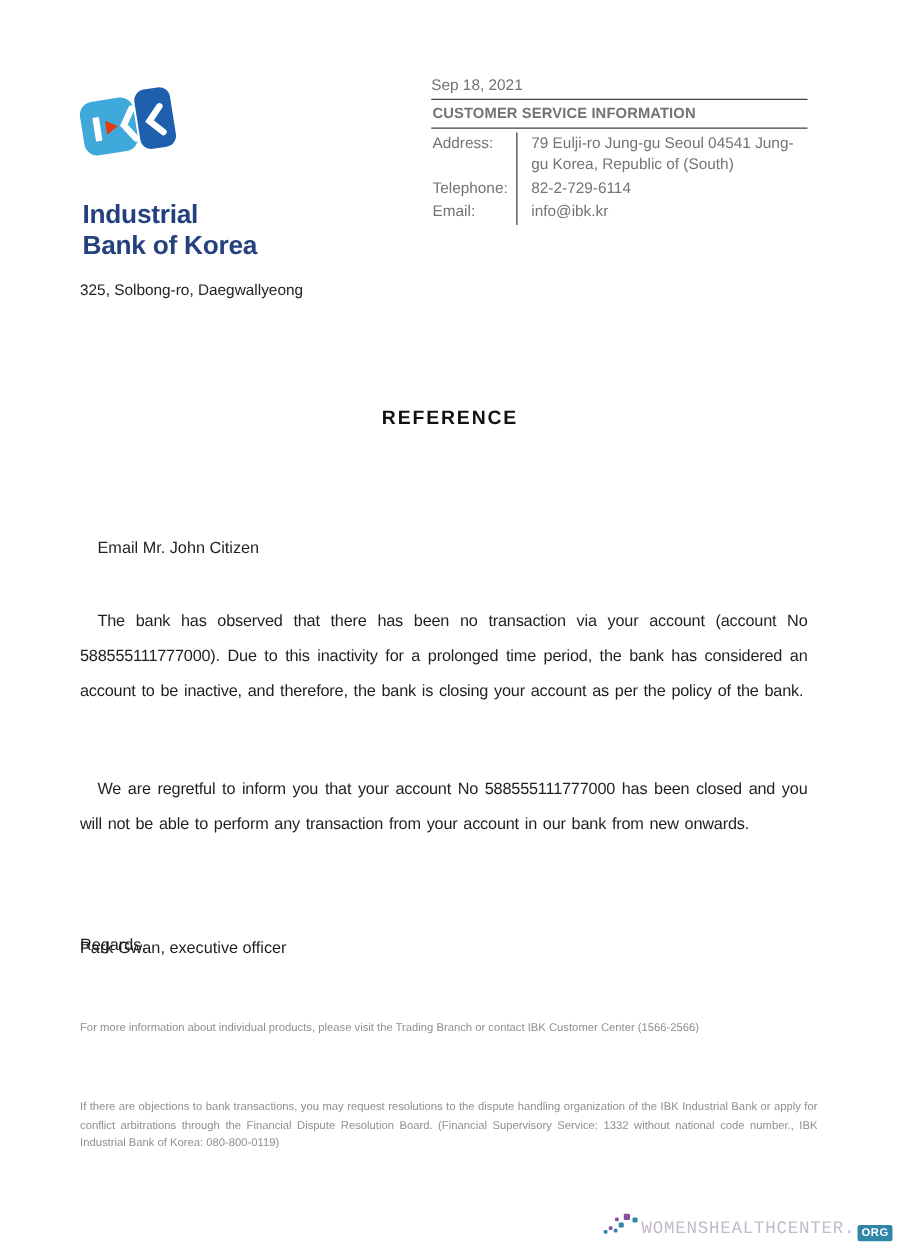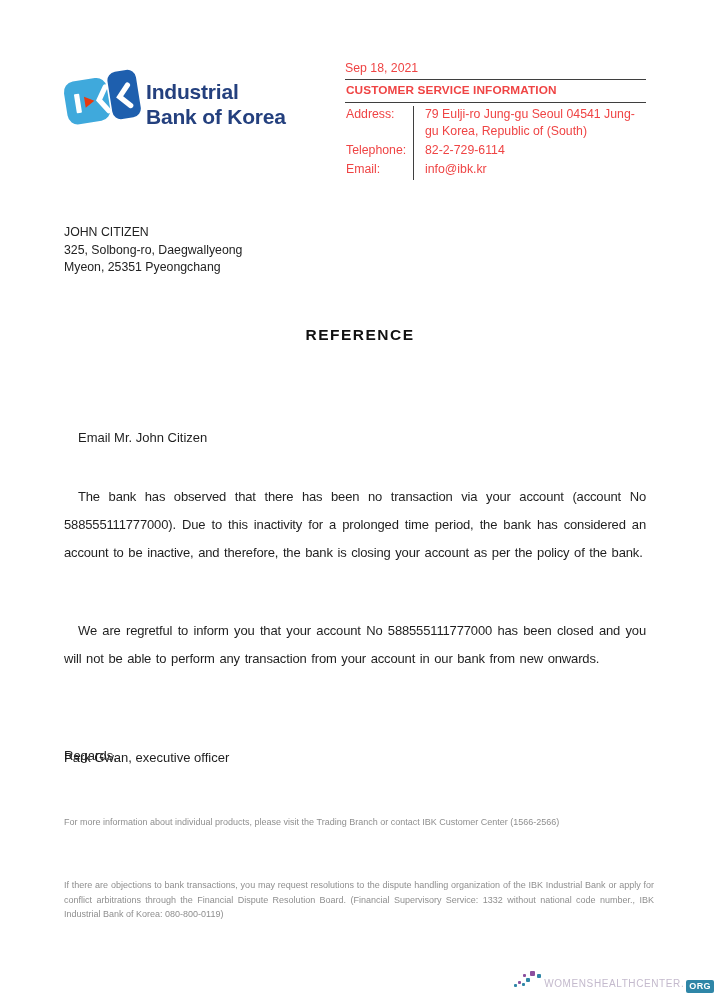--- a/index.html
+++ b/index.html
@@ -15,40 +15,41 @@
     background: #ffffff;
     overflow: hidden;
   }
 
   
   .brand {
     position: absolute;
     left: 62px; top: 58px;
     display: flex;
     align-items: flex-start;
+    flex-direction: column;
   }
   .logo-icon { width: 80px; height: 80px; flex: 0 0 auto; }
   .brand-text {
     margin-left: 4px;
     margin-top: 21px;
     font-size: 21px;
     font-weight: 600;
     line-height: 25px;
     letter-spacing: -0.2px;
     color: var(--ibk-navy-text, #24407e);
   }
 
   
   .header-info {
     position: absolute;
     left: 345px; top: 60px;
     width: 301px;
     font-size: 12.3px;
     line-height: 17px;
-    color: #ef4444;
+    color: #737373;
   }
   .hdr-date { height: 17px; }
   .hdr-account { height: 18px; }
   .csi-head {
     margin-top: 2px;
     border-top: 1.6px solid var(--rule-dark, #3f3f3f);
     border-bottom: 1.6px solid var(--rule-dark, #3f3f3f);
     font-weight: 700;
     font-size: 11.8px;
     padding: 2px 0 3px 1px;
@@ -149,24 +150,25 @@
   .wm-dots { position: relative; width: 29px; height: 20px; flex: 0 0 auto; }
   .wm-dots i { position: absolute; display: block; border-radius: 1px; }
   .wm-d1 { left: 0px;  top: 14px; width: 3px; height: 3px; background: var(--watermark-teal, #2f86a7); }
   .wm-d2 { left: 4px;  top: 11px; width: 3px; height: 3px; background: var(--watermark-purple, #8c4f9e); }
   .wm-d3 { left: 8px;  top: 13px; width: 3px; height: 3px; background: var(--watermark-teal, #2f86a7); }
   .wm-d4 { left: 12px; top: 8px;  width: 4px; height: 4px; background: var(--watermark-teal, #2f86a7); }
   .wm-d5 { left: 9px;  top: 4px;  width: 3px; height: 3px; background: var(--watermark-purple, #8c4f9e); }
   .wm-d6 { left: 16px; top: 1px;  width: 5px; height: 5px; background: var(--watermark-purple, #8c4f9e); }
   .wm-d7 { left: 23px; top: 4px;  width: 4px; height: 4px; background: var(--watermark-teal, #2f86a7); }
   .wm-text {
-    font-size: 10px;
+    font-size: 14px;
     letter-spacing: 0.6px;
     color: var(--watermark-text, #c4bacd);
     margin: 6px 2px 0 1px;
+    font-family: Liberation Mono, monospace;
   }
   .wm-badge {
     font-size: 9px;
     font-weight: 700;
     letter-spacing: 0.4px;
     color: #ffffff;
     background: var(--watermark-badge, #2f86a7);
     padding: 1px 3px 2px 3px;
     border-radius: 2px;
     margin-top: 13px;
@@ -203,23 +205,21 @@
       <div class="csi-label">Address:</div>
       <div class="csi-value">79 Eulji-ro Jung-gu Seoul 04541 Jung-gu Korea, Republic of (South)</div>
       <div class="csi-label">Telephone:</div>
       <div class="csi-value">82-2-729-6114</div>
       <div class="csi-label">Email:</div>
       <div class="csi-value">info@ibk.kr</div>
     </div>
   </div>
 
   <div class="recipient">
-    <div>JOHN CITIZEN</div>
     <div>325, Solbong-ro, Daegwallyeong</div>
-    <div>Myeon, 25351 Pyeongchang</div>
   </div>
 
   <div class="ref-title">REFERENCE</div>
 
   <div class="salutation body-block">Email Mr. John Citizen</div>
   <p class="para para-1">The bank has observed that there has been no transaction via your account (account No 588555111777000). Due to this inactivity for a prolonged time period, the bank has considered an account to be inactive, and therefore, the bank is closing your account as per the policy of the bank.</p>
   <p class="para para-2">We are regretful to inform you that your account No 588555111777000 has been closed and you will not be able to perform any transaction from your account in our bank from new onwards.</p>
   <div class="closing">Regards,</div>
   <div class="signature">Park Gwan, executive officer</div>
 

